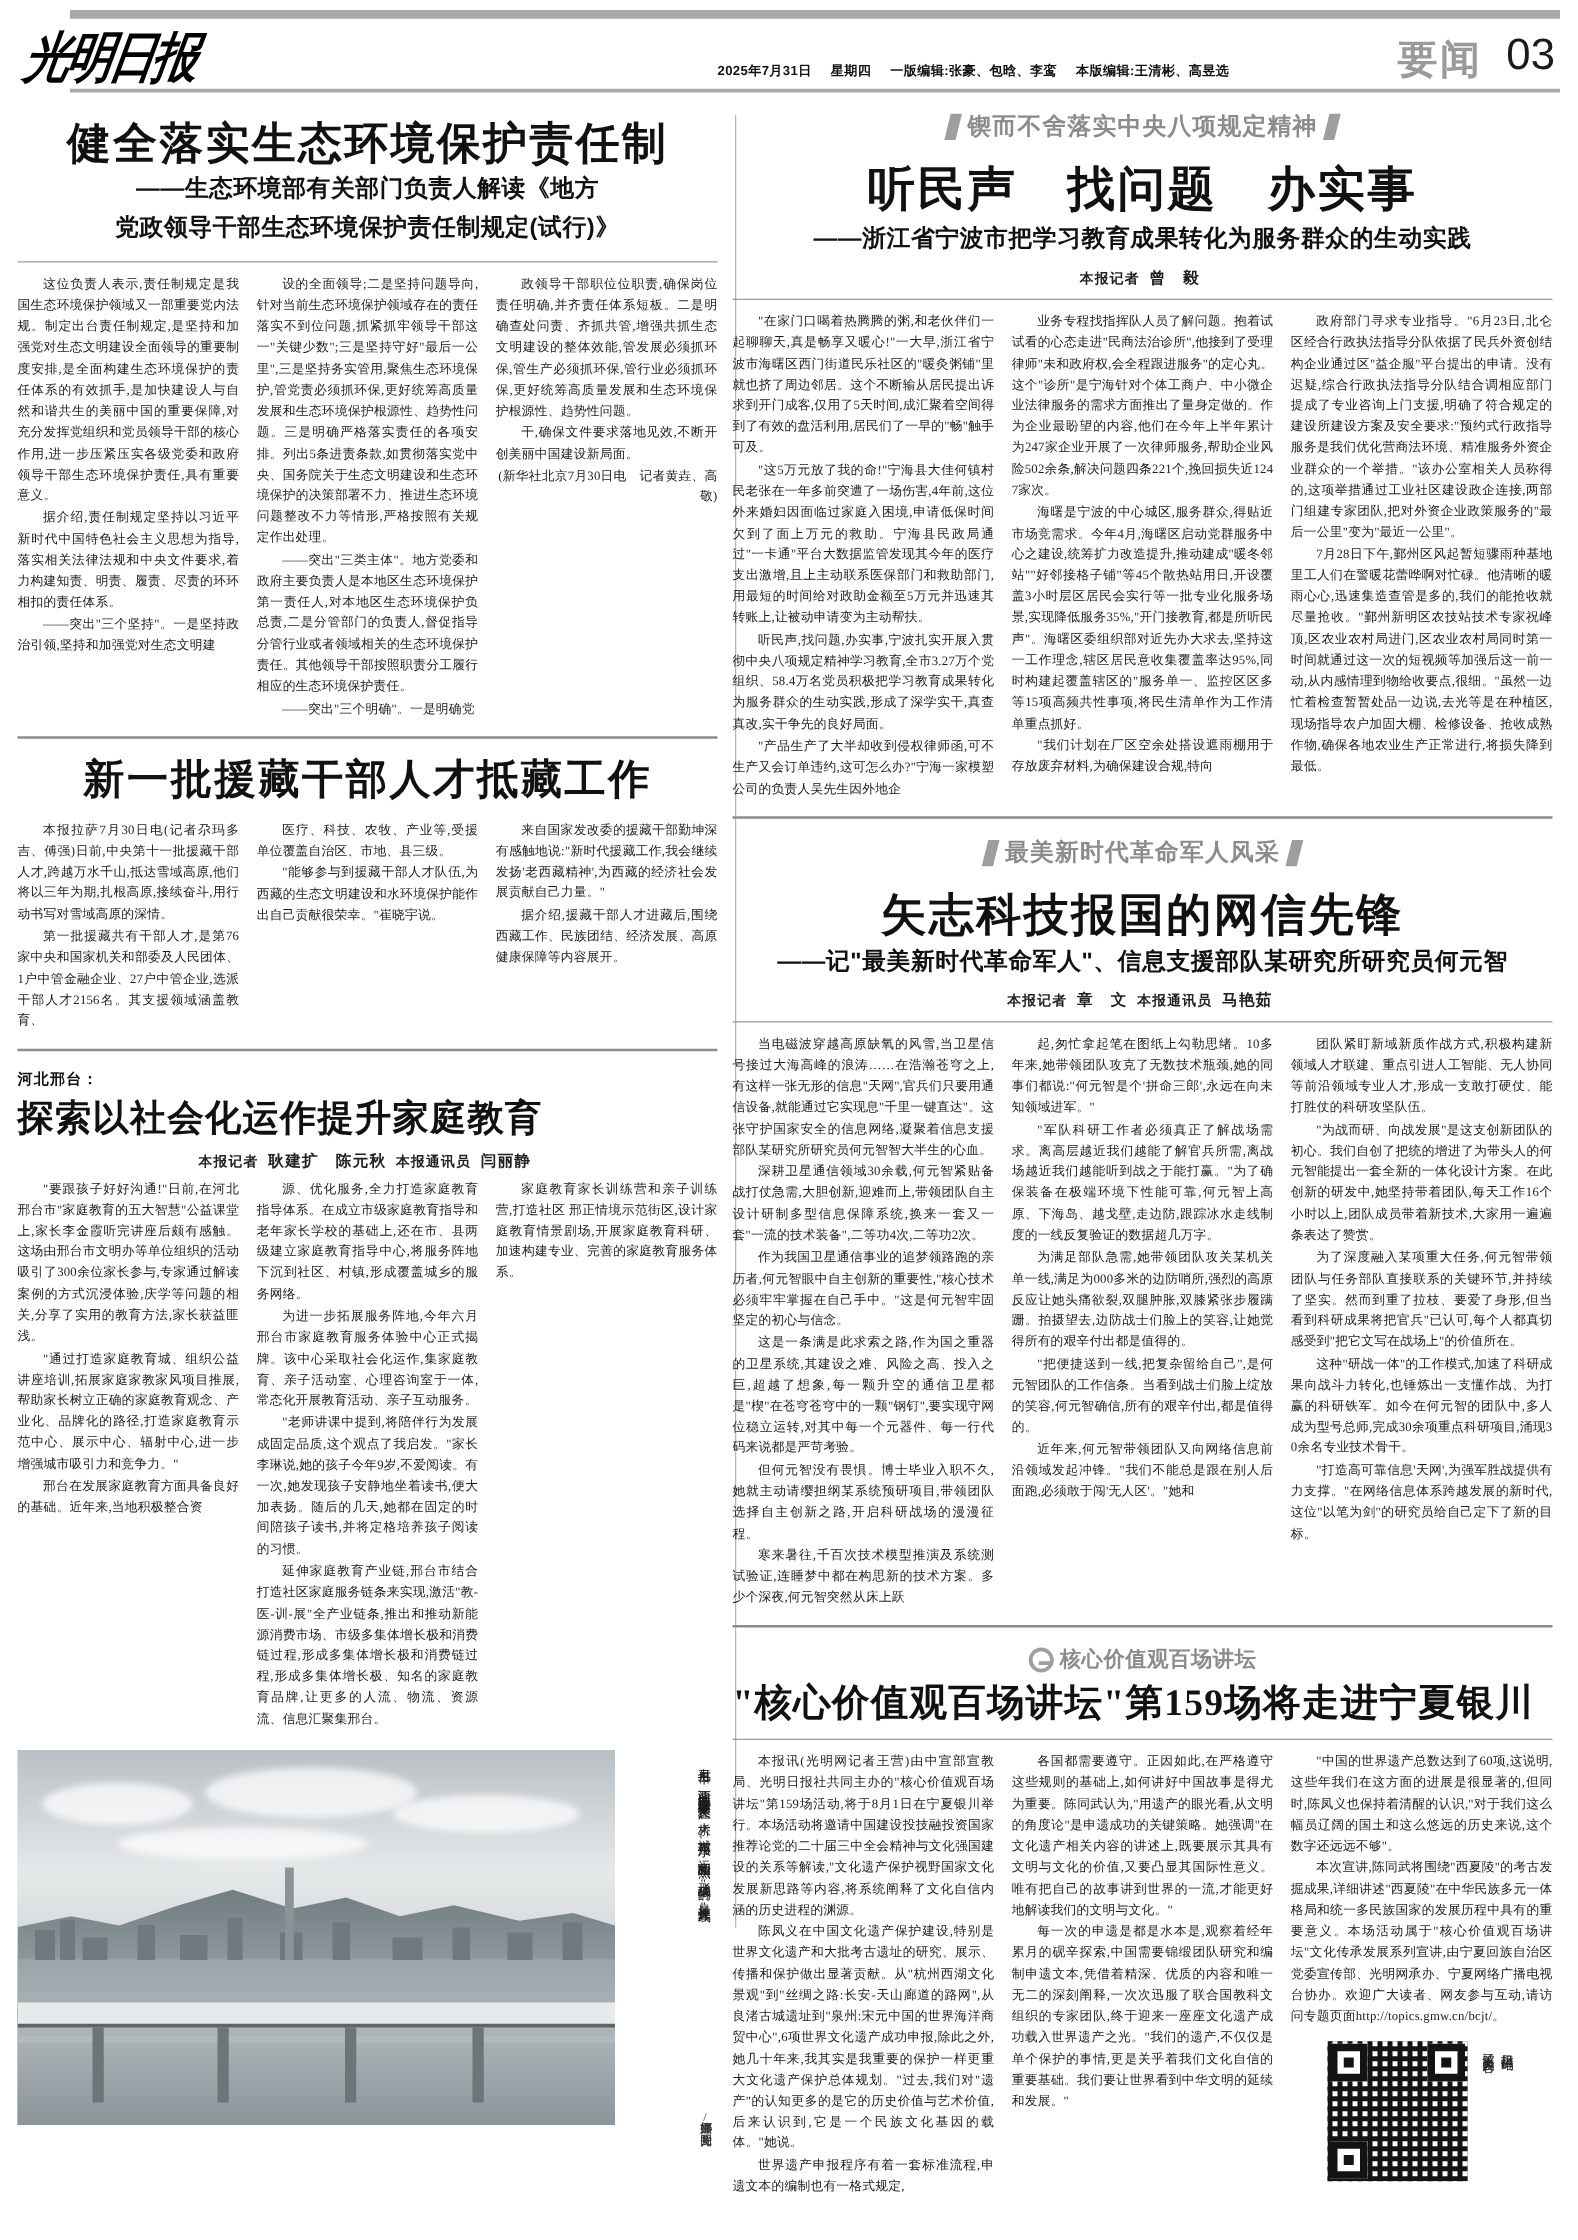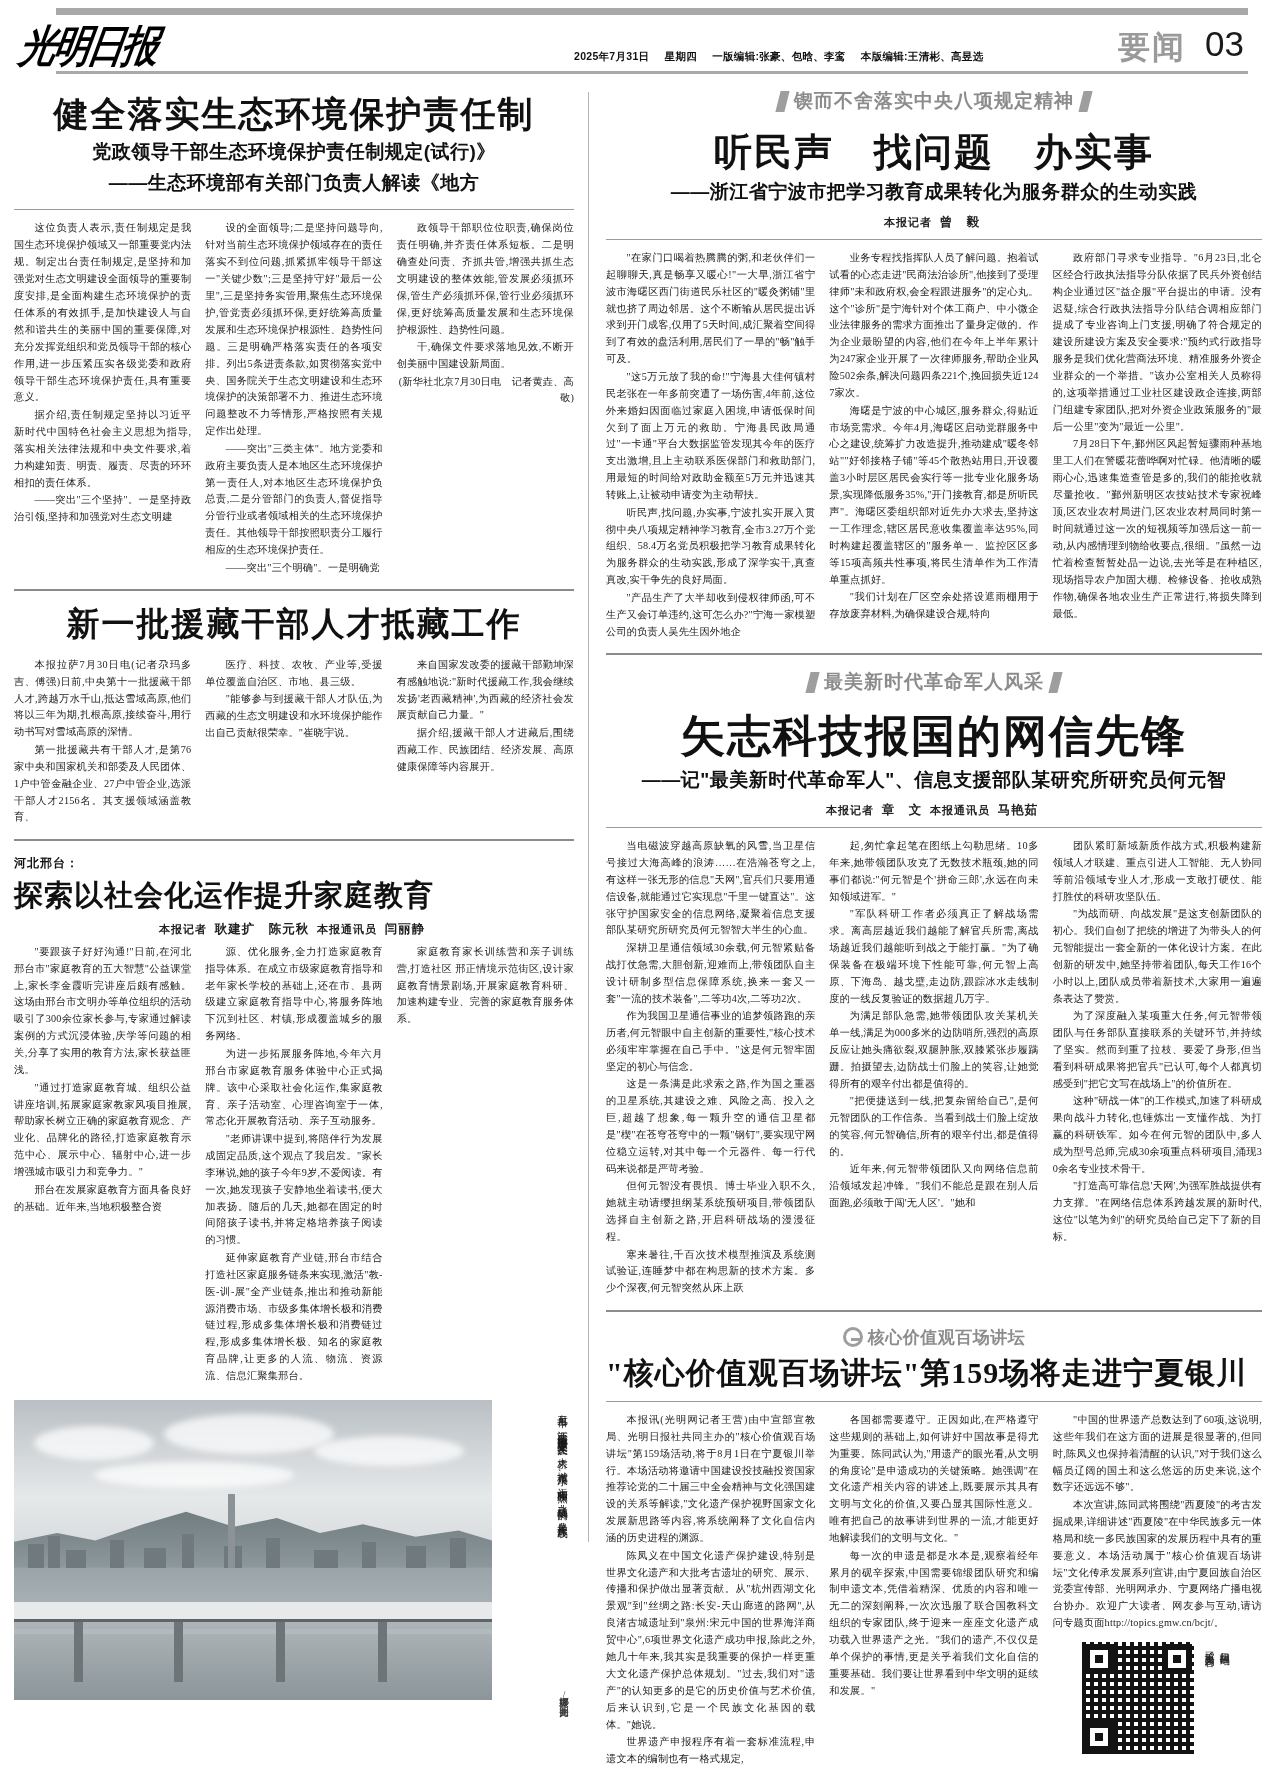--- a/index.html
+++ b/index.html
@@ -46,21 +46,21 @@
   }
   .mast-page {
     position: absolute; right: 4px; top: 24px;
     font-family: "Liberation Sans", sans-serif;
     font-size: 35px; font-weight: normal; color: #1a1a1a;
   }
 
   
   .body-wrap { position: relative; height: 1700px; }
   .col-left  { position: absolute; left: 0;    top: 0; width: 560px; }
-  .col-right { position: absolute; left: 592px; top: 0; width: 656px; }
+  .col-right { position: absolute; left: 572px; top: 0; width: 656px; }
   .vsep {
     position: absolute; left: 574px; top: 14px;
     width: 1px; height: 1450px; background: #b5b5b5;
   }
 
   
   .hr { height: 1px; background: #9a9a9a; margin: 10px 0; }
   .hr-thick { height: 2px; background: #8c8c8c; margin: 12px 0 14px; }
 
   .headline-xl {
@@ -216,22 +216,22 @@
     <div class="mast-rule-bottom"></div>
   </div>
 
   <div class="body-wrap">
     <div class="vsep"></div>
 
     <div class="col-left">
 
       <div>
         <div class="headline-xl">健全落实生态环境保护责任制</div>
+        <div class="subhead">——生态环境部有关部门负责人解读《地方</div>
         <div class="subhead">党政领导干部生态环境保护责任制规定(试行)》</div>
-        <div class="subhead">——生态环境部有关部门负责人解读《地方</div>
         <div class="hr" style="margin:12px 0 10px"></div>
         <div class="cols cols3">
           <div class="c">
             <p class="bd">这位负责人表示,责任制规定是我国生态环境保护领域又一部重要党内法规。制定出台责任制规定,是坚持和加强党对生态文明建设全面领导的重要制度安排,是全面构建生态环境保护的责任体系的有效抓手,是加快建设人与自然和谐共生的美丽中国的重要保障,对充分发挥党组织和党员领导干部的核心作用,进一步压紧压实各级党委和政府领导干部生态环境保护责任,具有重要意义。</p>
             <p class="bd">据介绍,责任制规定坚持以习近平新时代中国特色社会主义思想为指导,落实相关法律法规和中央文件要求,着力构建知责、明责、履责、尽责的环环相扣的责任体系。</p>
             <p class="bd">——突出"三个坚持"。一是坚持政治引领,坚持和加强党对生态文明建</p>
           </div>
           <div class="c">
             <p class="bd">设的全面领导;二是坚持问题导向,针对当前生态环境保护领域存在的责任落实不到位问题,抓紧抓牢领导干部这一"关键少数";三是坚持守好"最后一公里",三是坚持务实管用,聚焦生态环境保护,管党责必须抓环保,更好统筹高质量发展和生态环境保护根源性、趋势性问题。三是明确严格落实责任的各项安排。列出5条进责条款,如贯彻落实党中央、国务院关于生态文明建设和生态环境保护的决策部署不力、推进生态环境问题整改不力等情形,严格按照有关规定作出处理。</p>
             <p class="bd">——突出"三类主体"。地方党委和政府主要负责人是本地区生态环境保护第一责任人,对本地区生态环境保护负总责,二是分管部门的负责人,督促指导分管行业或者领域相关的生态环境保护责任。其他领导干部按照职责分工履行相应的生态环境保护责任。</p>
@@ -366,21 +366,21 @@
       </div>
 
       <div class="hr-thick"></div>
 
       <div>
         <div class="banner">
           <span class="slash"></span>
           <span class="btxt">最美新时代革命军人风采</span>
           <span class="slash"></span>
         </div>
-        <div class="headline-xl" style="font-size:44px">矢志科技报国的网信先锋</div>
+        <div class="headline-xl" style="font-size:36px">矢志科技报国的网信先锋</div>
         <div class="subhead">——记"最美新时代革命军人"、信息支援部队某研究所研究员何元智</div>
         <div class="byline">
           <span>本报记者</span>
           <span class="nm">章　文</span>
           <span>本报通讯员</span>
           <span class="nm">马艳茹</span>
         </div>
         <div class="hr" style="margin:8px 0 10px"></div>
         <div class="cols cols3">
           <div class="c">

